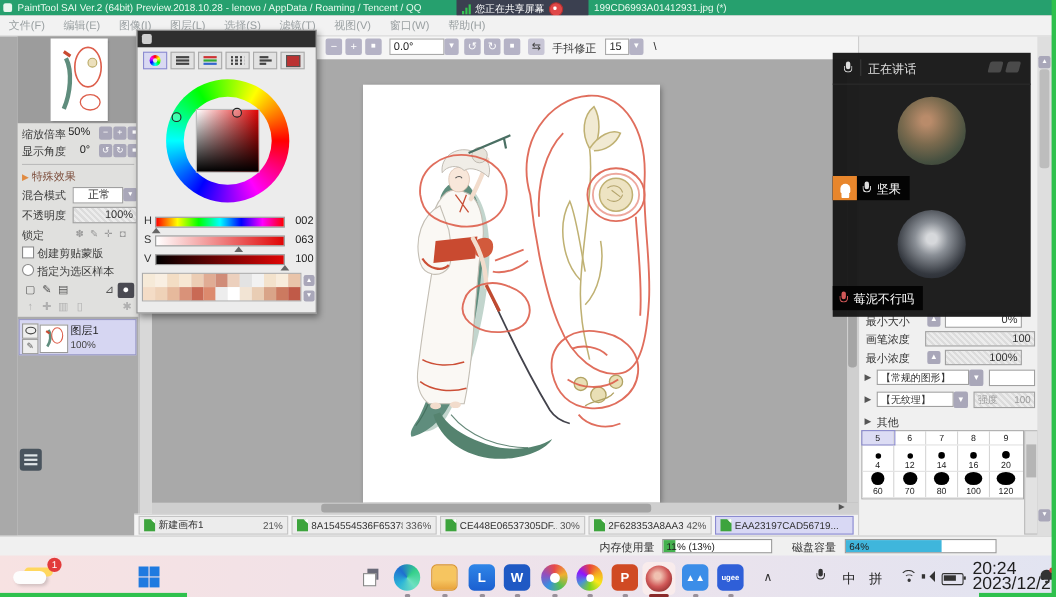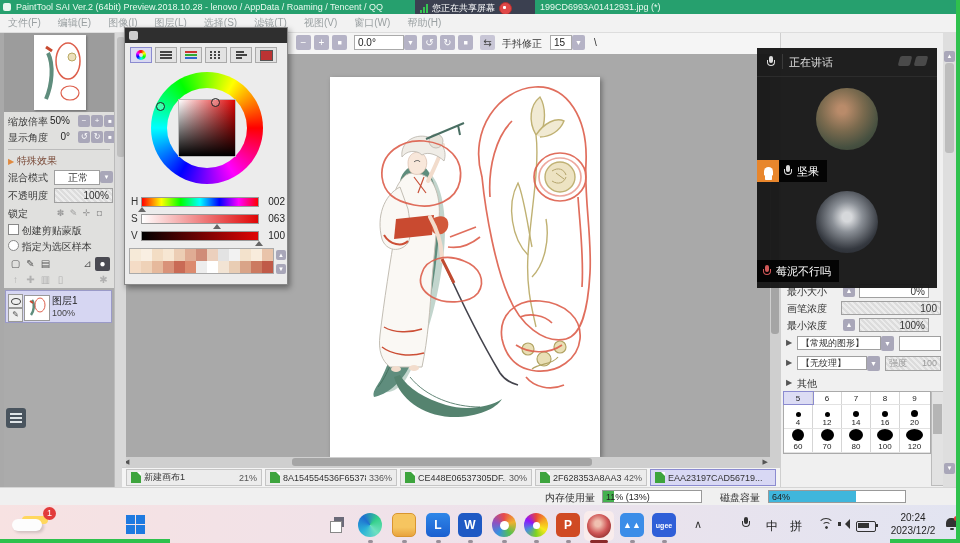--- a/index.html
+++ b/index.html
@@ -24,21 +24,21 @@
   .toolbar2{left:122px;top:33px;width:658px;height:21px;background:#f5f5f5;border-bottom:1px solid #cfcfcf;}
   .tbtn{position:absolute;top:2px;width:15px;height:15px;background:#b5b3c6;color:#fff;font-size:10px;line-height:15px;text-align:center;border-radius:2px;}
   .tfield{position:absolute;top:2px;height:15px;background:#fff;border:1px solid #aaa;box-sizing:border-box;font-size:10px;line-height:13px;padding:0 3px;color:#222;}
   .tdrop{position:absolute;top:2px;width:13px;height:15px;background:#b5b3c6;color:#fff;font-size:7px;line-height:15px;text-align:center;border-radius:2px;}
   .tlabel{position:absolute;top:4px;font-size:10px;color:#333;}
   
   .sbtn{background:#a9a7b9;color:#fff;text-align:center;border-radius:2px;}
   .hatch{background:repeating-linear-gradient(45deg,#dcdcdc 0 2px,#ececec 2px 4px);border:1px solid #a0a0a0;box-sizing:border-box;}
   .whitefield{background:#fff;border:1px solid #a0a0a0;box-sizing:border-box;}
   
-  .left-panel{left:4px;top:33px;width:122px;height:454px;background:#e0e0de;}
+  .left-panel{left:16px;top:33px;width:122px;height:454px;background:#e0e0de;}
   .nav-area{position:absolute;left:0;top:0;width:110px;height:79px;background:#9c9c9c;}
   .nav-thumb{position:absolute;left:30px;top:2px;width:52px;height:75px;background:#fff;box-shadow:1px 1px 2px rgba(0,0,0,.3);}
   .lp-row{position:absolute;left:0;width:110px;height:15px;}
   .lp-label{position:absolute;left:4px;top:1px;font-size:10px;color:#3a3a3a;}
   .lp-val{position:absolute;right:44px;top:1px;font-size:10px;color:#222;}
   .lp-b1{left:74px;} .lp-b2{left:87px;} .lp-b3{left:100px;}
   .lpbtn{position:absolute;top:1px;width:12px;height:12px;font-size:8px;line-height:12px;}
   .sep-line{position:absolute;left:4px;width:102px;border-top:1px solid #bbb;}
   .sec-arrow{color:#e08a40;font-size:8px;}
   .sec-text{color:#7a4a38;font-size:10px;}
@@ -156,21 +156,21 @@
   .mag::after{content:"";position:absolute;left:8px;top:8px;width:5px;height:1.5px;background:#555;transform:rotate(45deg);transform-origin:0 0;}
   .search-pill input{border:none;outline:none;background:transparent;font-size:12px;color:#444;width:100px;font-family:inherit;}
   .taskview{position:absolute;left:330px;top:12px;width:16px;height:14px;}
   .taskview i{position:absolute;width:10px;height:10px;}
   .tray-txt{position:absolute;top:13px;font-size:12px;color:#222;}
   .wifi{position:absolute;left:818px;top:13px;width:16px;height:12px;overflow:hidden;}
   .wifi i{position:absolute;border:1.5px solid #333;border-radius:50%;border-bottom-color:transparent;border-left-color:transparent;border-right-color:transparent;}
   .battery{position:absolute;left:856px;top:16px;width:18px;height:9px;border:1px solid #333;border-radius:2px;}
   .battery::before{content:"";position:absolute;left:1px;top:1px;width:11px;height:5px;background:#333;}
   .battery::after{content:"";position:absolute;right:-3px;top:2px;width:2px;height:3px;background:#333;}
-  .clock{position:absolute;left:884px;top:6px;width:58px;text-align:center;font-size:10px;color:#1f1f1f;line-height:13px;}
+  .clock{position:absolute;left:884px;top:6px;width:58px;text-align:left;font-size:16px;color:#1f1f1f;line-height:13px;}
   .bell{position:absolute;left:946px;top:13px;width:11px;height:9px;background:#333;border-radius:5px 5px 1px 1px;}
   .bell::after{content:"";position:absolute;left:3.5px;bottom:-3px;width:4px;height:2px;background:#333;border-radius:2px;}
   .bell .dot{position:absolute;right:-2px;top:-2px;width:5px;height:5px;background:#e23b3b;border-radius:50%;}
   .spk{position:absolute;left:838px;top:14px;width:12px;height:10px;}
   .spk::before{content:"";position:absolute;left:0;top:3px;width:3px;height:4px;background:#333;}
   .spk::after{content:"";position:absolute;left:2px;top:0;border:5px solid transparent;border-right:5px solid #333;}
   .tray-mic{position:absolute;left:742px;top:12px;}
   .tray-mic .mic::before{background:#333;} .tray-mic .mic::after{border-color:#333;}
   .chev{position:absolute;left:694px;top:13px;font-size:11px;color:#333;}
   

